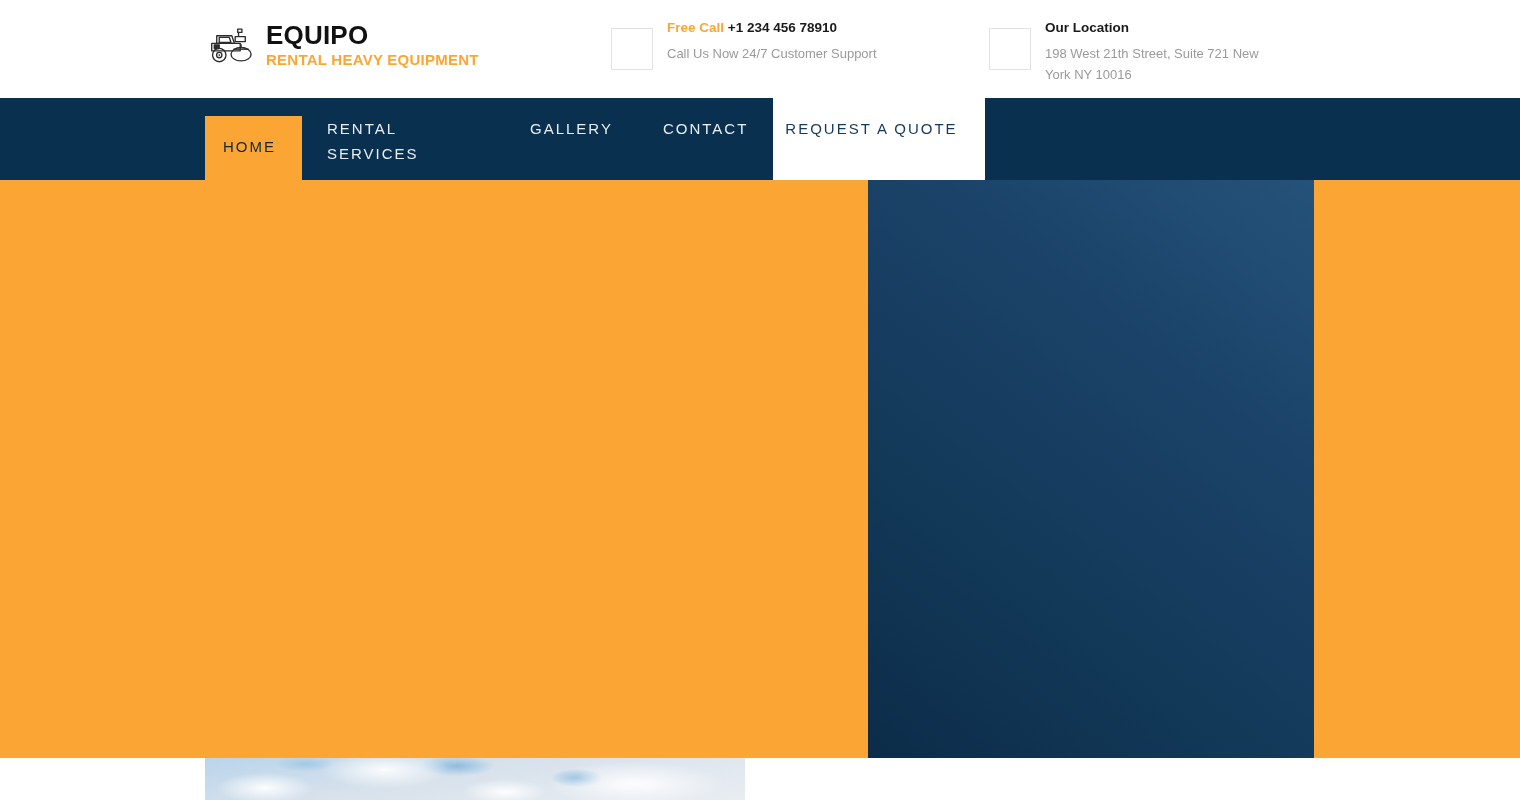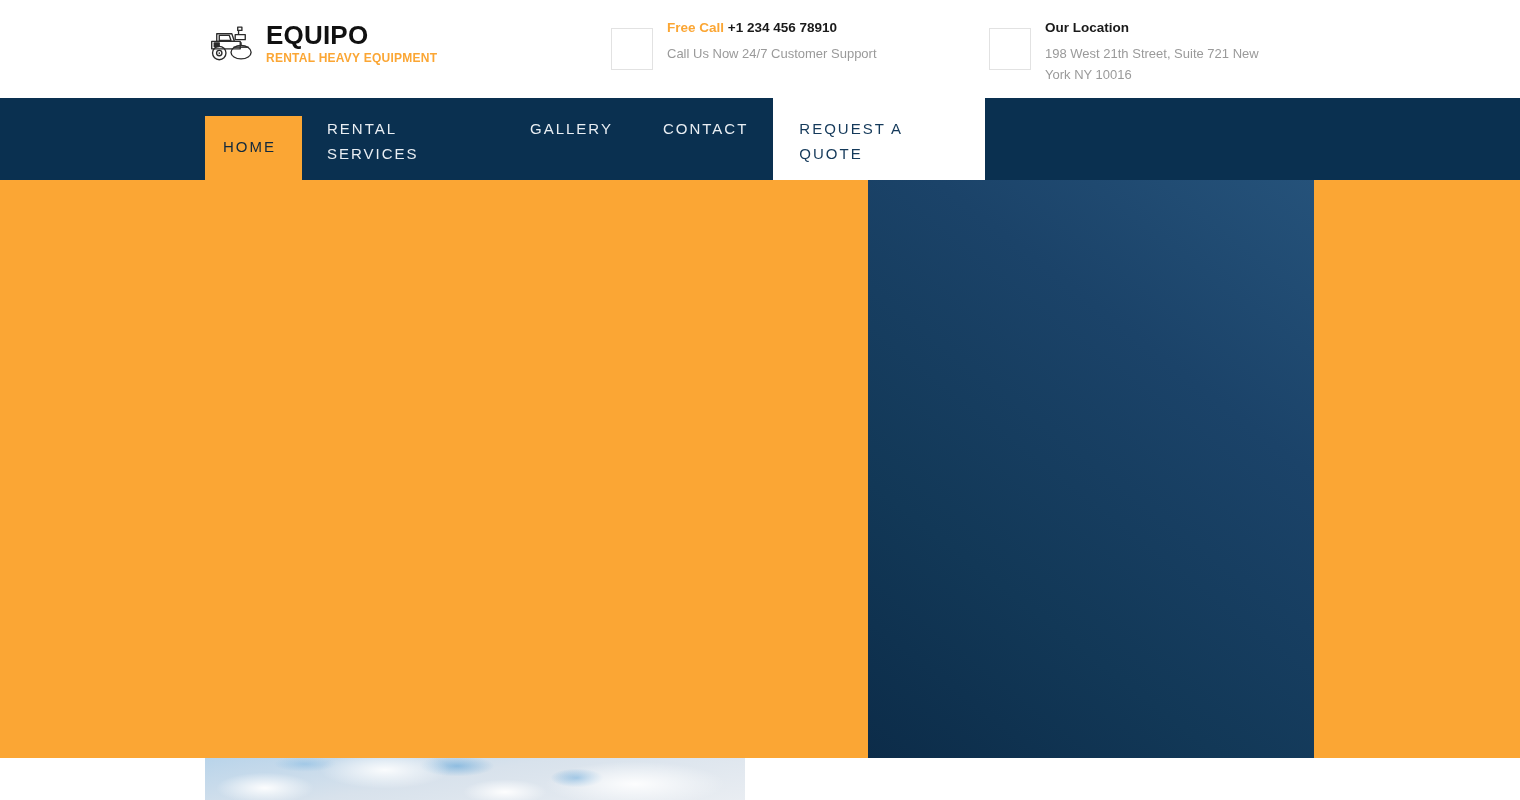--- a/index.html
+++ b/index.html
@@ -53,21 +53,21 @@
 
   .brand-name {
     font-size: 26px;
     font-weight: bold;
     color: #111111;
     letter-spacing: 0.2px;
     line-height: 1.05;
   }
 
   .brand-tagline {
-    font-size: 12px;
+    font-size: 15px;
     font-weight: bold;
     color: #FBA634;
     letter-spacing: 0.25px;
     margin-top: 3px;
   }
 
   
   .info-block {
     position: absolute;
     display: flex;
@@ -147,21 +147,21 @@
     margin-top: 18px;
     padding-left: 18px;
     padding-right: 26px;
   }
 
   .nav-item.quote {
     background: #ffffff;
     color: #14395a;
     height: 82px;
     width: 212px;
-    padding-left: 26px;
+    padding-left: 12px;
     padding-right: 20px;
     white-space: normal;
   }
 
   .nav-item.wrap2 { white-space: normal; width: 203px; }
 
   
   .hero {
     position: absolute;
     left: 0; top: 180px;

